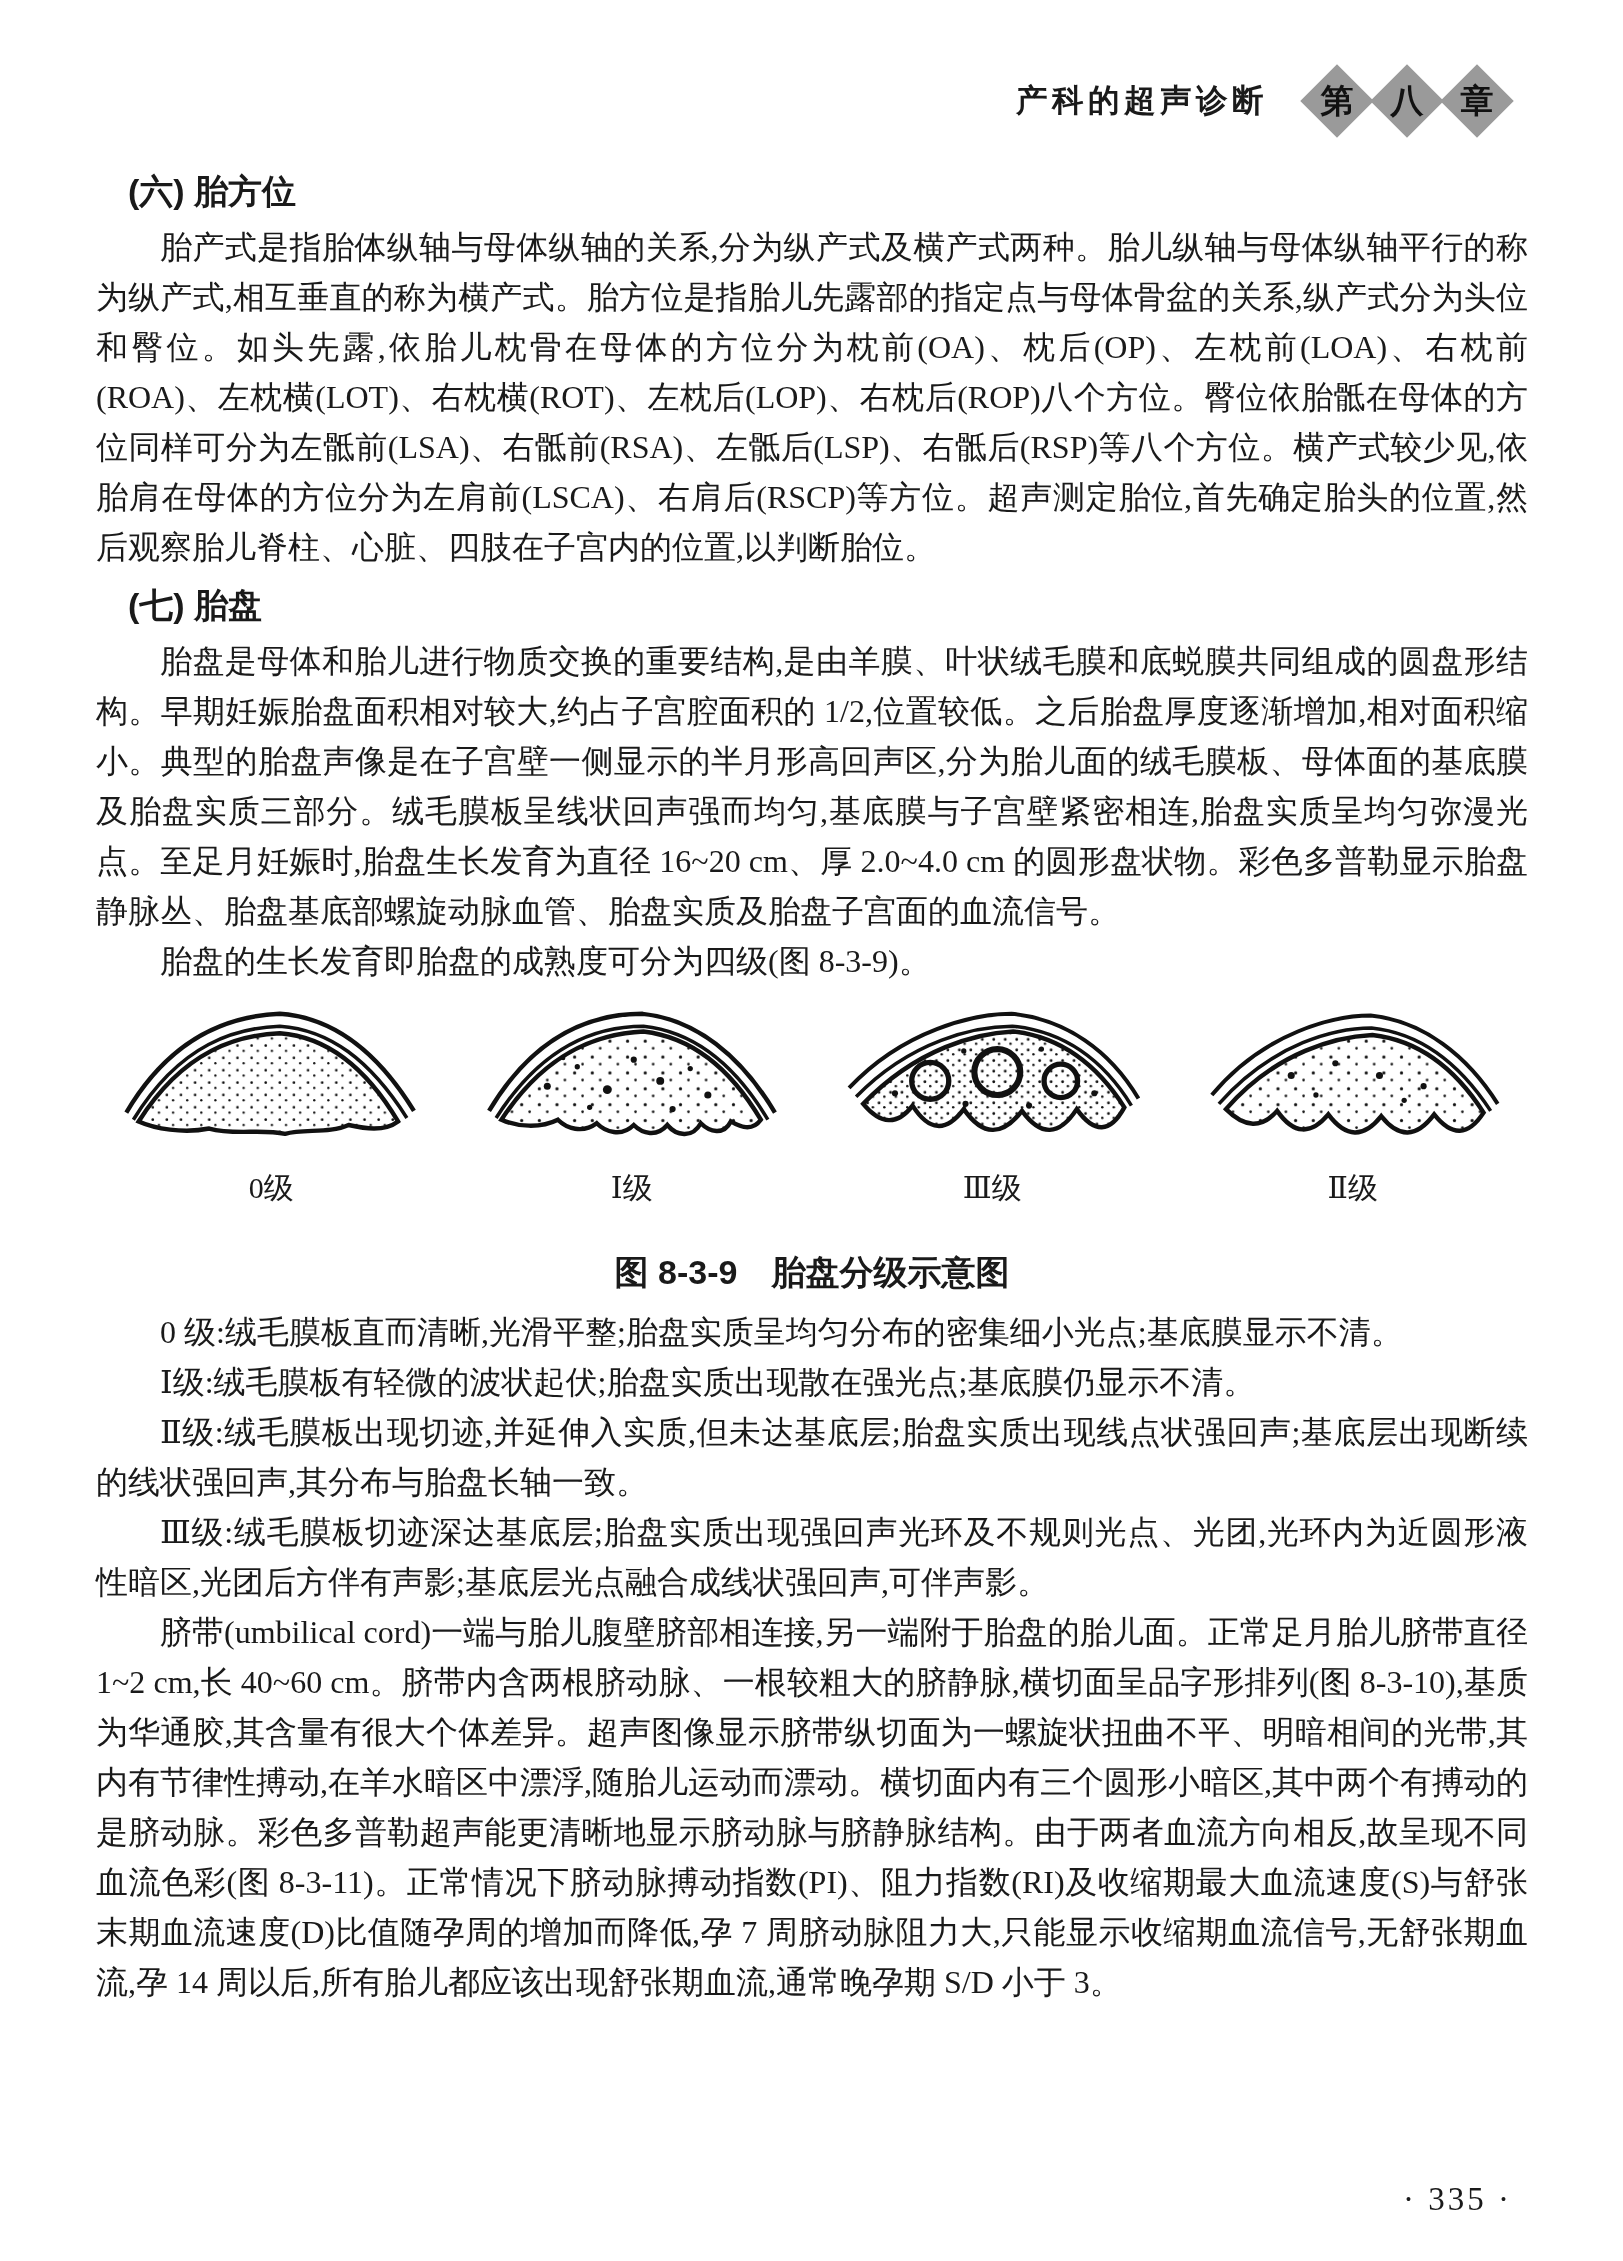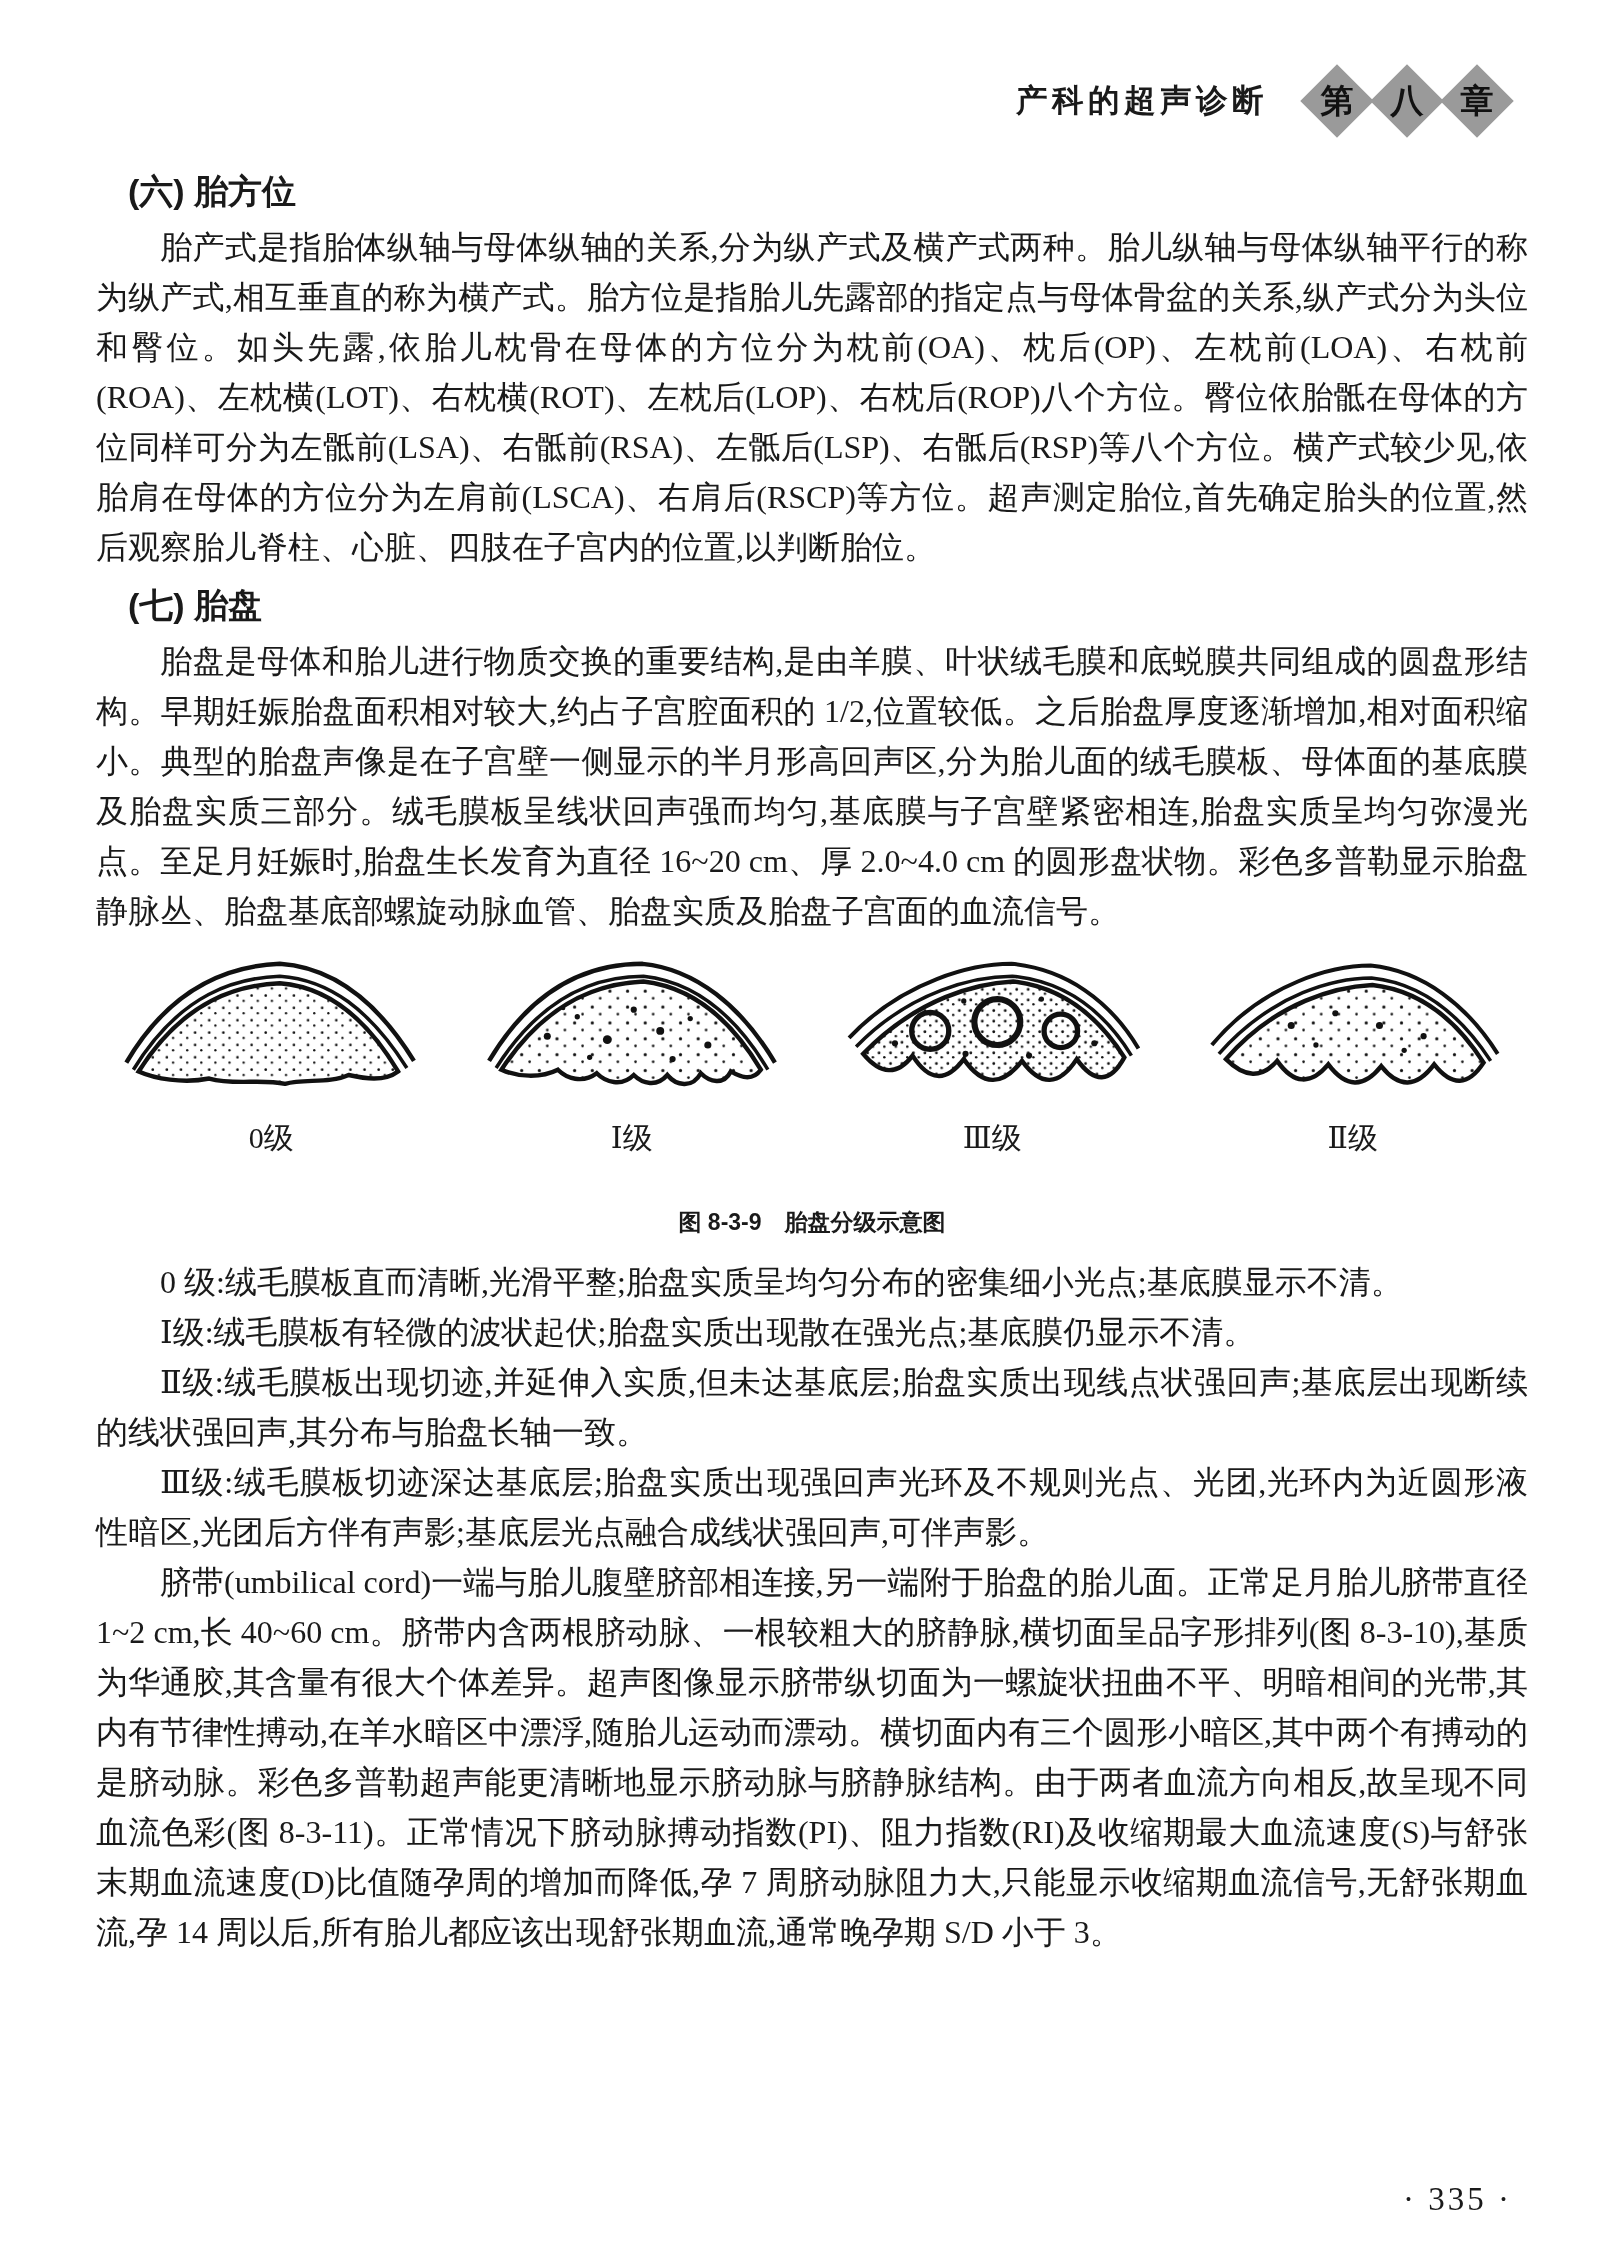--- a/index.html
+++ b/index.html
@@ -56,21 +56,21 @@
   }
   .fig-cell{display:flex;flex-direction:column;align-items:center;width:24%;}
   .fig-cell svg{width:100%;max-width:300px;height:auto;}
   .fig-label{
     margin-top:7.5px;font-size:30px;text-indent:0;
     font-family:"Liberation Serif","DejaVu Serif",serif;
   }
   .fig-caption{
     text-align:center;margin-top:34px;
     font-family:"Liberation Sans","DejaVu Sans",sans-serif;
-    font-weight:bold;font-size:23px;text-indent:0;
+    font-weight:bold;font-size:34px;text-indent:0;
   }
   
   .page-number{
     position:absolute;right:112px;bottom:43px;
     font-size:33px;letter-spacing:3px;
   }
   .defs-holder{position:absolute;width:0;height:0;overflow:hidden;}
 </style>
 </head>
 <body>
@@ -109,20 +109,21 @@
     </div>
   </div>
 
   <div class="content">
 
     <h3 class="sec-heading">(六) 胎方位</h3>
     <p class="para">胎产式是指胎体纵轴与母体纵轴的关系,分为纵产式及横产式两种。胎儿纵轴与母体纵轴平行的称为纵产式,相互垂直的称为横产式。胎方位是指胎儿先露部的指定点与母体骨盆的关系,纵产式分为头位和臀位。如头先露,依胎儿枕骨在母体的方位分为枕前(OA)、枕后(OP)、左枕前(LOA)、右枕前(ROA)、左枕横(LOT)、右枕横(ROT)、左枕后(LOP)、右枕后(ROP)八个方位。臀位依胎骶在母体的方位同样可分为左骶前(LSA)、右骶前(RSA)、左骶后(LSP)、右骶后(RSP)等八个方位。横产式较少见,依胎肩在母体的方位分为左肩前(LSCA)、右肩后(RSCP)等方位。超声测定胎位,首先确定胎头的位置,然后观察胎儿脊柱、心脏、四肢在子宫内的位置,以判断胎位。</p>
 
     <h3 class="sec-heading">(七) 胎盘</h3>
     <p class="para">胎盘是母体和胎儿进行物质交换的重要结构,是由羊膜、叶状绒毛膜和底蜕膜共同组成的圆盘形结构。早期妊娠胎盘面积相对较大,约占子宫腔面积的 1/2,位置较低。之后胎盘厚度逐渐增加,相对面积缩小。典型的胎盘声像是在子宫壁一侧显示的半月形高回声区,分为胎儿面的绒毛膜板、母体面的基底膜及胎盘实质三部分。绒毛膜板呈线状回声强而均匀,基底膜与子宫壁紧密相连,胎盘实质呈均匀弥漫光点。至足月妊娠时,胎盘生长发育为直径 16~20 cm、厚 2.0~4.0 cm 的圆形盘状物。彩色多普勒显示胎盘静脉丛、胎盘基底部螺旋动脉血管、胎盘实质及胎盘子宫面的血流信号。</p>
+    <p class="para">胎盘的生长发育即胎盘的成熟度可分为四级(图 8-3-9)。</p>
 
     <div class="figure-block">
       <div class="figure-row">
 
         <div class="fig-cell">
           <svg viewBox="0 0 340 170">
             <path d="M6,122 C60,30 130,12 180,10 C240,14 290,52 332,120" fill="none" stroke="#111" stroke-width="5"></path>
             <path d="M14,130 C68,42 132,26 180,24 C236,28 282,62 324,128" fill="none" stroke="#111" stroke-width="4"></path>
             <path d="M20,132 C72,50 134,34 180,32 C232,36 276,68 314,132 C298,144 276,140 258,136 C236,146 208,140 186,146 C158,140 128,148 100,140 C70,146 38,140 20,132 Z" fill="url(#dotsFine)" stroke="#111" stroke-width="5"></path>
           </svg>

